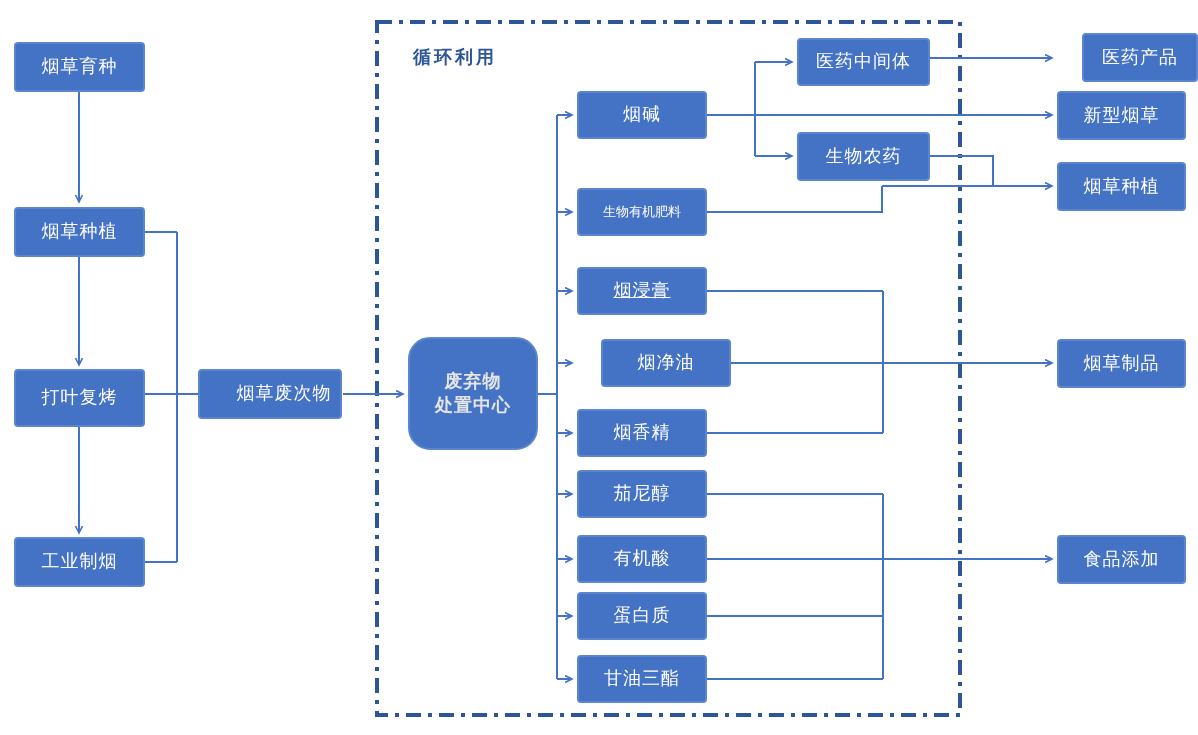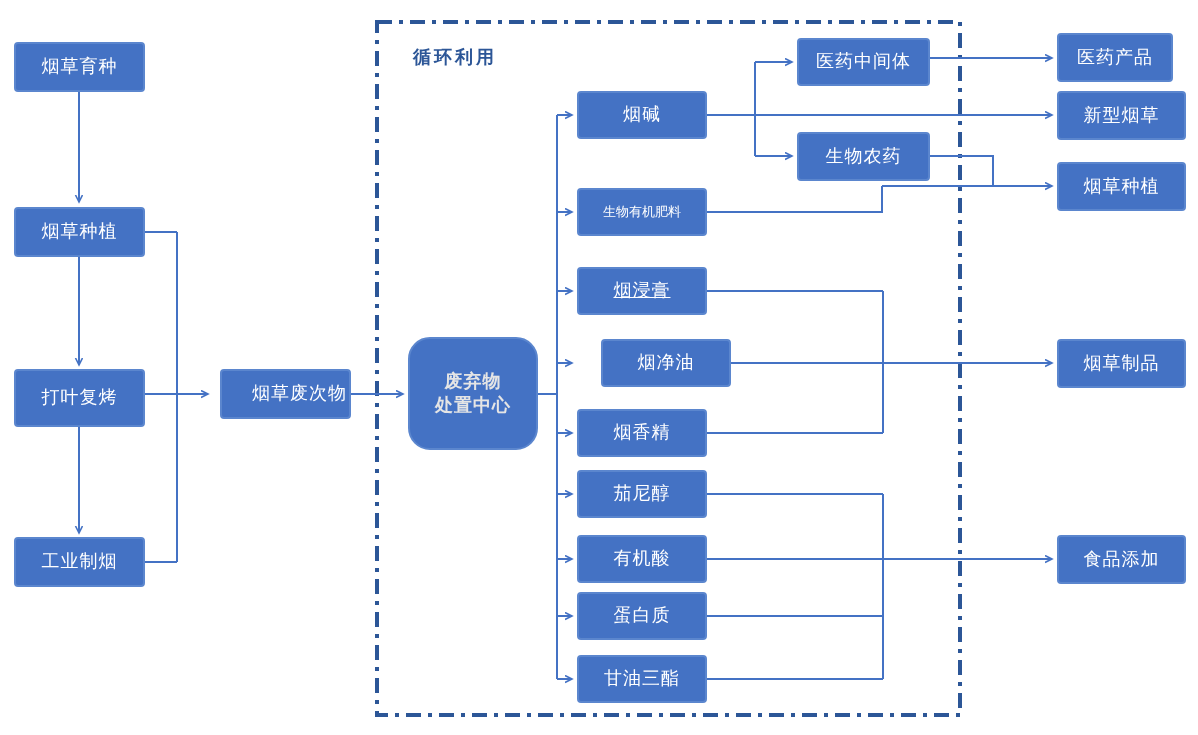--- a/index.html
+++ b/index.html
@@ -90,39 +90,39 @@
     </g>
   </svg>
 
   <div class="zone-label" style="left:413px;top:45px;">循环利用</div>
 
   <div class="node" style="left:14px;top:42px;width:131px;height:50px;">烟草育种</div>
   <div class="node" style="left:14px;top:207px;width:131px;height:50px;">烟草种植</div>
   <div class="node" style="left:14px;top:369px;width:131px;height:58px;">打叶复烤</div>
   <div class="node" style="left:14px;top:537px;width:131px;height:50px;">工业制烟</div>
 
-  <div class="node" style="left:220px;top:369px;width:131px;height:50px;padding-left:28px;">烟草废次物</div>
+  <div class="node" style="left:198px;top:369px;width:144px;height:50px;padding-left:28px;">烟草废次物</div>
 
   <div class="node big" style="left:408px;top:337px;width:130px;height:113px;">
     <div>废弃物</div>
     <div>处置中心</div>
   </div>
 
   <div class="node" style="left:577px;top:91px;width:130px;height:48px;">烟碱</div>
   <div class="node" style="left:577px;top:188px;width:130px;height:48px;font-size:13px;letter-spacing:0;">生物有机肥料</div>
   <div class="node" style="left:577px;top:267px;width:130px;height:48px;text-decoration:underline;">烟浸膏</div>
   <div class="node" style="left:577px;top:339px;width:130px;height:48px;margin-left:24px;">烟净油</div>
   <div class="node" style="left:577px;top:409px;width:130px;height:48px;">烟香精</div>
   <div class="node" style="left:577px;top:470px;width:130px;height:48px;">茄尼醇</div>
   <div class="node" style="left:577px;top:535px;width:130px;height:48px;">有机酸</div>
   <div class="node" style="left:577px;top:592px;width:130px;height:48px;">蛋白质</div>
   <div class="node" style="left:577px;top:655px;width:130px;height:48px;">甘油三酯</div>
 
   <div class="node" style="left:797px;top:38px;width:133px;height:48px;">医药中间体</div>
   <div class="node" style="left:797px;top:132px;width:133px;height:49px;">生物农药</div>
 
-  <div class="node" style="left:1057px;top:33px;width:116px;height:49px;">医药产品</div>
+  <div class="node" style="left:1082px;top:33px;width:116px;height:49px;">医药产品</div>
   <div class="node" style="left:1057px;top:91px;width:129px;height:49px;">新型烟草</div>
   <div class="node" style="left:1057px;top:162px;width:129px;height:49px;">烟草种植</div>
   <div class="node" style="left:1057px;top:339px;width:129px;height:49px;">烟草制品</div>
   <div class="node" style="left:1057px;top:535px;width:129px;height:49px;">食品添加</div>
 
 </div>
 
 </body></html>

